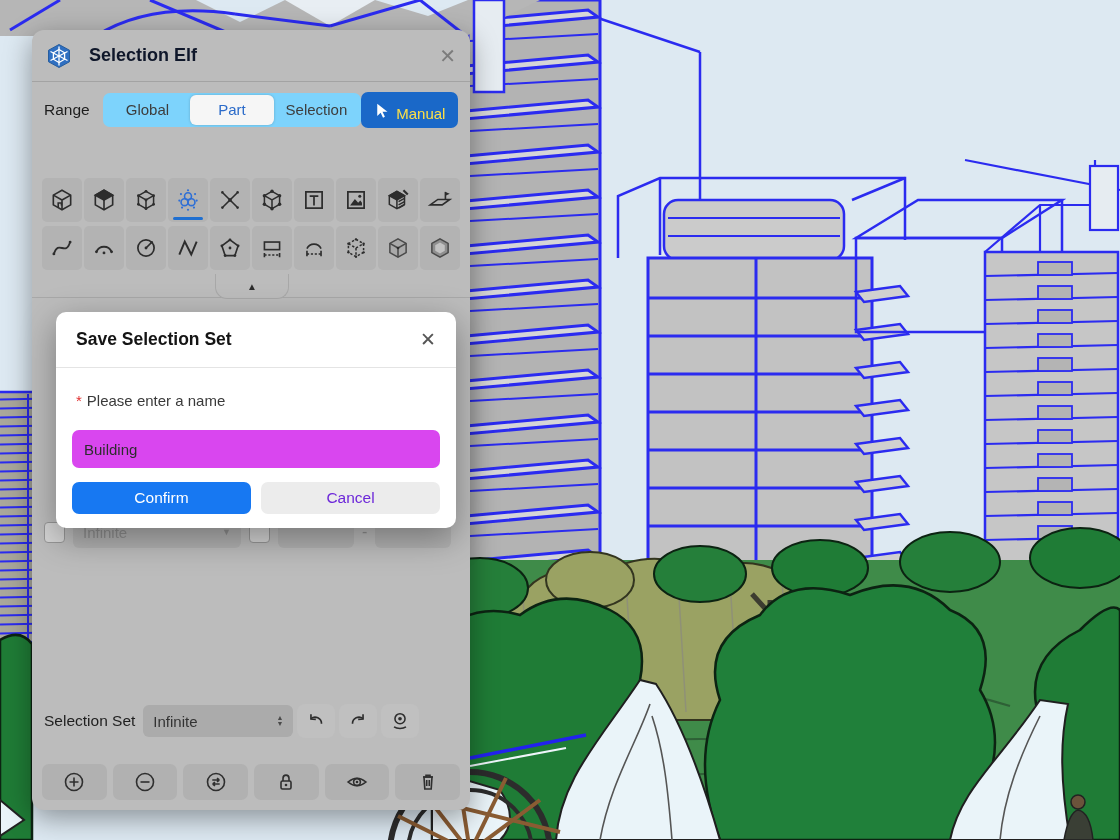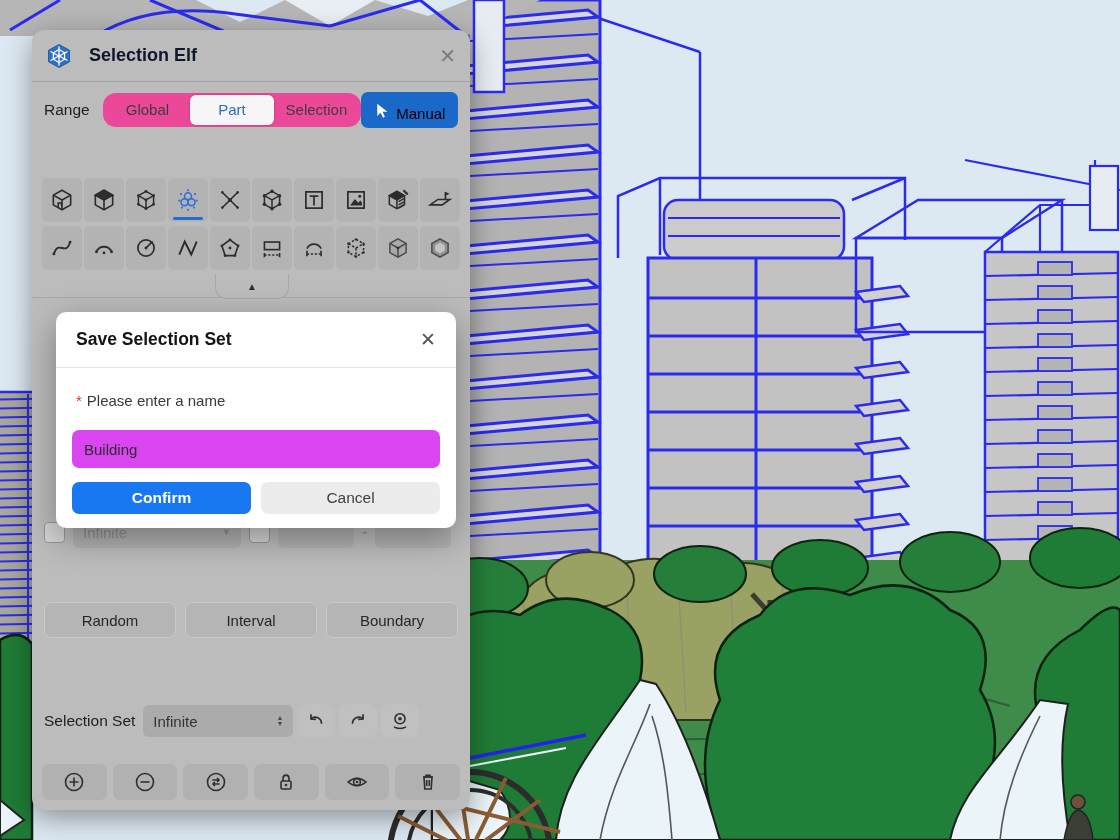--- a/index.html
+++ b/index.html
@@ -13,27 +13,27 @@
   .titlebar{position:absolute;left:0;top:0;width:100%;height:52px;display:flex;align-items:center;
             border-bottom:1px solid #a3a3a3;box-sizing:border-box;padding:0 14px;}
   .title-txt{font-size:18px;font-weight:700;color:#0f172a;margin-left:17px;}
   .close-x{margin-left:auto;font-size:20px;color:#7c7c7c;cursor:pointer;line-height:1;}
 
   .row{position:absolute;left:0;width:100%;box-sizing:border-box;padding:0 12px;display:flex;align-items:center;}
   .lbl{font-size:15.5px;color:#1e1e1e;}
 
   
   #rangeRow{top:62px;height:36px;}
-  .seg{display:flex;background:#ec4899;border-radius:13px;height:34px;width:262px;margin-left:10px;
+  .seg{display:flex;background:#7dd3fc;border-radius:7px;height:34px;width:262px;margin-left:10px;
        align-items:center;padding:2px;box-sizing:border-box;}
   .seg-opt{flex:1;text-align:center;font-size:15px;color:#3d3d3d;height:30px;line-height:30px;border-radius:6px;cursor:pointer;}
   .seg-opt.on{background:#f6f6f6;color:#2b6bc9;box-shadow:0 0 3px rgba(0,0,0,.2);}
   .manual-btn{margin-left:auto;width:99px;height:36px;background:#1a68c8;border-radius:7px;display:flex;
               align-items:center;justify-content:center;gap:6px;cursor:pointer;}
-  .manual-btn span{color:#000000;font-size:15px;margin-top:7px;}
+  .manual-btn span{color:#fde047;font-size:15px;margin-top:7px;}
 
   
   #settingRow{top:110px;height:30px;gap:7px;}
   .cb{width:21px;height:21px;border-radius:4px;background:#d4d4d4;border:1px solid #979797;
       box-sizing:border-box;cursor:pointer;flex:0 0 auto;}
   .cb-lbl{font-size:15px;color:#242424;margin-right:8px;}
 
   
   .iconrow{position:absolute;left:10px;width:418px;height:44px;display:flex;gap:2px;}
   #iconRow1{top:148px;} #iconRow2{top:196px;}
@@ -89,22 +89,22 @@
             box-sizing:border-box;display:flex;align-items:center;padding:0 20px;}
   .dlg-title{font-size:17.5px;font-weight:700;color:#141414;}
   .dlg-close{margin-left:auto;font-size:19px;color:#555;cursor:pointer;line-height:1;}
   .dlg-prompt{position:absolute;left:20px;top:80px;font-size:15px;color:#3a3a3a;}
   .req{color:#e02f2f;margin-right:5px;}
   .dlg-input{position:absolute;left:16px;top:118px;width:368px;height:38px;background:#d946ef;
              border:none;border-radius:7px;font-size:15px;color:#2d2d2d;padding:0 12px;box-sizing:border-box;
              font-family:"Liberation Sans",sans-serif;outline:none;}
   .dlg-btns{position:absolute;left:16px;top:170px;width:368px;display:flex;gap:10px;}
   .btn-confirm{flex:1;height:32px;background:#1778f2;border-radius:7px;color:#fff;font-size:15.5px;
-               display:flex;align-items:center;justify-content:center;cursor:pointer;font-weight:bold;}
-  .btn-cancel{flex:1;height:32px;background:#ececec;border-radius:7px;color:#404040;font-size:15.5px;
+               display:flex;align-items:center;justify-content:center;cursor:pointer;}
+  .btn-cancel{flex:1;height:32px;background:#ececec;border-radius:7px;color:#6d28d9;font-size:15.5px;
               display:flex;align-items:center;justify-content:center;cursor:pointer;}
 </style>
 </head>
 <body>
 
 <svg id="scene" width="1120" height="840" viewBox="0 0 1120 840">
   <rect x="0" y="0" width="1120" height="840" fill="#dde9f2"></rect>
 
   <g stroke="#2b2bf0" stroke-width="2.5" fill="none">
     <line x1="562" y1="0" x2="562" y2="300"></line>
@@ -570,25 +570,20 @@
     <div class="dd ghost" style="width:168px">
       <span>Infinite</span>
       <span class="caret">▼</span>
     </div>
     <span class="cb"></span>
     <span class="mini-in"></span>
     <span class="ghost">-</span>
     <span class="mini-in"></span>
   </div>
 
-  <div class="frow" id="fRow2">
-    <div class="fbtn">Random</div>
-    <div class="fbtn">Interval</div>
-    <div class="fbtn">Boundary</div>
-  </div>
 
   <div class="row" id="setRow">
     <span class="lbl">Selection Set</span>
     <div class="set-dd">
       <span>Infinite</span>
       <span class="spin">
         <span>▲</span>
           <span>▼</span>
       </span>
     </div>

